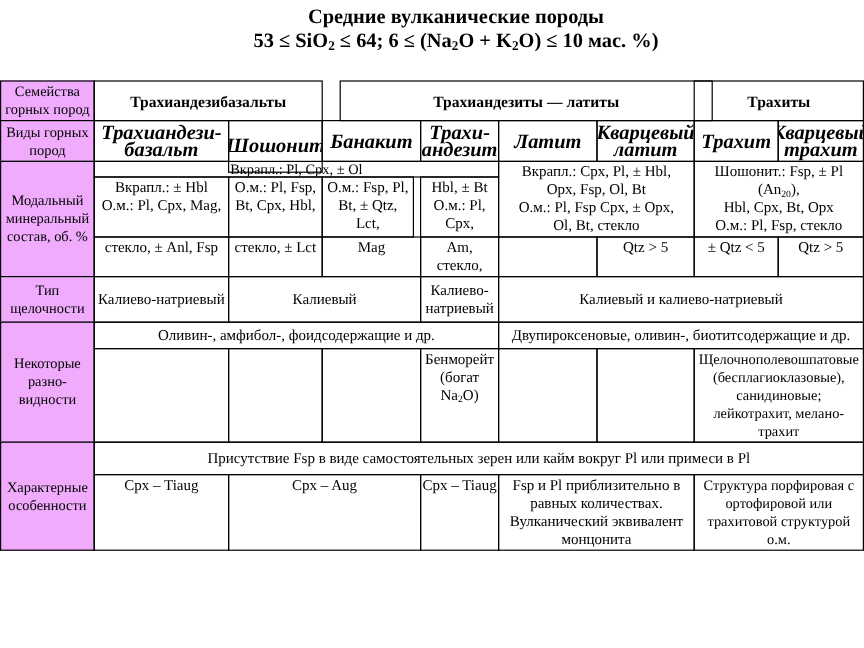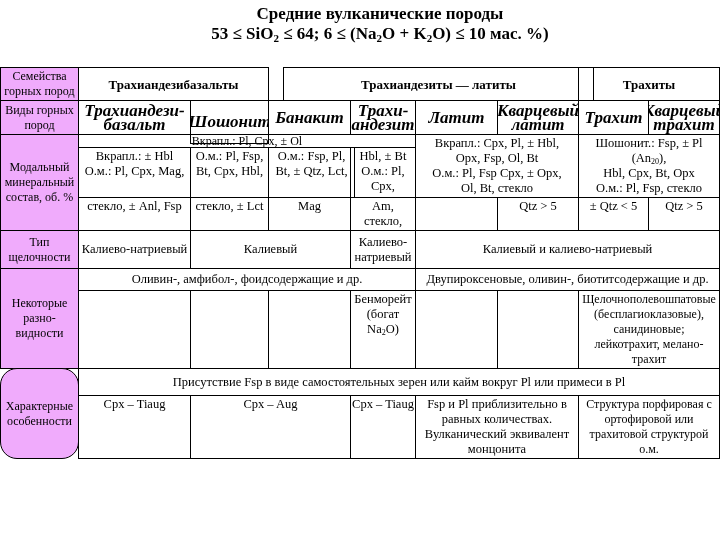--- a/index.html
+++ b/index.html
@@ -49,21 +49,21 @@
 трахит</div>
 
   <div class="cell lbl" style="left:0;top:134px;width:79px;height:97px;">Модальный
 минеральный
 состав, об. %</div>
   <div class="cell" style="left:78px;top:134px;width:338px;height:14px;font-size:12px;line-height:12px;">Вкрапл.: Pl, Cpx, ± Ol</div>
   <div class="cell top" style="left:78px;top:147px;width:113px;height:51px;">Вкрапл.: ± Hbl
 О.м.: Pl, Cpx, Mag,</div>
   <div class="cell top" style="left:190px;top:147px;width:79px;height:51px;">О.м.: Pl, Fsp,
 Bt, Cpx, Hbl,</div>
-  <div class="cell top" style="left:268px;top:147px;width:87px;height:51px;">О.м.: Fsp, Pl,
+  <div class="cell top" style="left:268px;top:147px;width:77px;height:51px;">О.м.: Fsp, Pl,
 Bt, ± Qtz, Lct,</div>
   <div class="cell top" style="left:350px;top:147px;width:66px;height:51px;">Hbl, ± Bt
 О.м.: Pl,
 Cpx,</div>
   <div class="cell top" style="left:415px;top:134px;width:164px;height:64px;">Вкрапл.: Cpx, Pl, ± Hbl,
 Opx, Fsp, Ol, Bt
 О.м.: Pl, Fsp Cpx, ± Opx,
 Ol,  Bt, стекло</div>
   <div class="cell top" style="left:578px;top:134px;width:142px;height:64px;"><span><span>Шошонит.: Fsp, ± Pl (An</span><sub>20</sub><span>),
 Hbl, Cpx, Bt, Opx
@@ -99,21 +99,21 @@
 (богат
 Na</span><sub>2</sub><span>O)</span></span></div>
   <div class="cell" style="left:415px;top:290px;width:83px;height:79px;"></div>
   <div class="cell" style="left:497px;top:290px;width:82px;height:79px;"></div>
   <div class="cell top" style="left:578px;top:290px;width:142px;height:79px;font-size:12px;">Щелочнополевошпатовые
 (бесплагиоклазовые),
 санидиновые;
 лейкотрахит, мелано-
 трахит</div>
 
-  <div class="cell lbl" style="left:0;top:368px;width:79px;height:91px;border-radius:17px;">Характерные
+  <div class="cell lbl" style="left:0;top:368px;width:79px;height:91px;">Характерные
 особенности</div>
   <div class="cell" style="left:78px;top:368px;width:642px;height:28px;">Присутствие Fsp в виде самостоятельных зерен или кайм вокруг Pl или примеси в Pl</div>
   <div class="cell top" style="left:78px;top:395px;width:113px;height:64px;">Cpx – Tiaug</div>
   <div class="cell top" style="left:190px;top:395px;width:161px;height:64px;">Cpx – Aug</div>
   <div class="cell top" style="left:350px;top:395px;width:66px;height:64px;white-space:nowrap;">Cpx – Tiaug</div>
   <div class="cell top" style="left:415px;top:395px;width:164px;height:64px;">Fsp и Pl приблизительно в
 равных количествах.
 Вулканический эквивалент
 монцонита</div>
   <div class="cell top" style="left:578px;top:395px;width:142px;height:64px;font-size:12px;">Структура порфировая с

